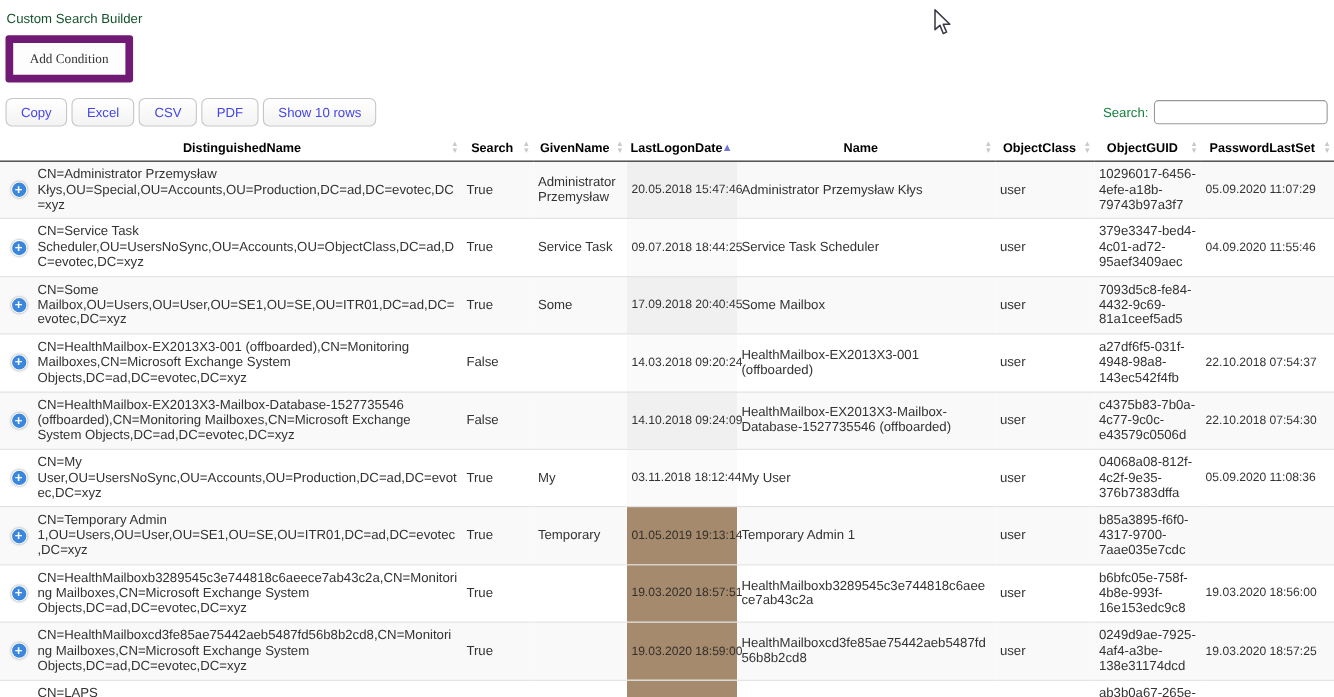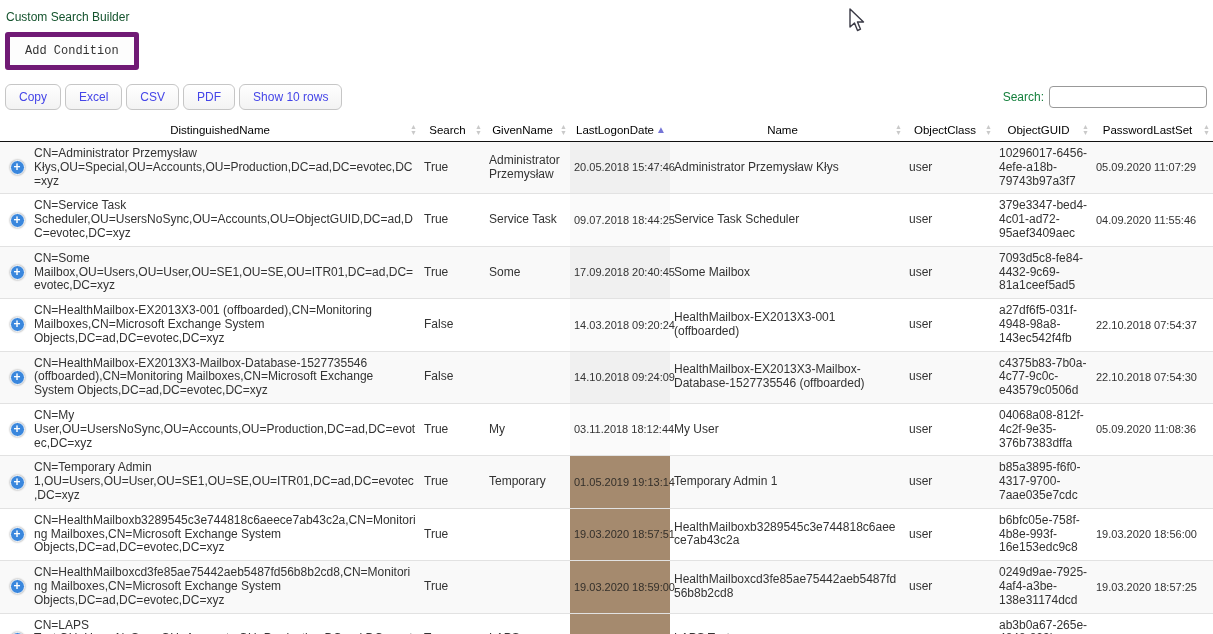--- a/index.html
+++ b/index.html
@@ -2,35 +2,35 @@
 <html><head>
 <meta charset="utf-8">
 <style>
   * { box-sizing: border-box; margin: 0; padding: 0; }
   html,body { width: 1213px; height: 634px; overflow: hidden; background: #fff;
     font-family: "Liberation Sans", sans-serif; font-size: 12px; color: #333; }
 
   .page-title { margin: 10px 0 8px 6px; font-size: 12px; color: #14532d; }
 
   .add-condition-btn { margin-left: 5px; padding: 7px 15px; font-size: 12px; color: #333;
-    background: #fdfdfd; border: 5px solid #701a75; border-radius: 3px; cursor: pointer;
-    font-family: Liberation Mono, monospace; }
+    background: #fdfdfd; border: 7px solid #701a75; border-radius: 3px; cursor: pointer;
+    font-family: Liberation Serif, serif; }
 
   .toolbar-row { display: flex; justify-content: space-between; align-items: center;
     margin: 14px 6px 0 5px; }
   .dt-buttons { display: flex; gap: 4px; }
   .dt-btn { padding: 5px 13px; font-size: 12px; color: #4545e8; background: linear-gradient(#ffffff, #f3f3f3);
     border: 1px solid #c6c6c6; border-radius: 6px; cursor: pointer; font-family: inherit; white-space: nowrap; }
   .search-wrap { display: flex; align-items: center; gap: 5px; }
   .search-label { color: #15803d; }
   .search-input { width: 158px; height: 22px; border: 1px solid #999; border-radius: 4px;
     padding: 0 8px; font-family: inherit; font-size: 12px; outline: none; }
 
   table.data-table { width: 1213px; table-layout: fixed; border-collapse: collapse; margin-top: 9px; }
-  thead th { font-weight: normal; color: #000; font-size: 11.5px; text-align: center;
+  thead th { font-weight: bold; color: #000; font-size: 11.5px; text-align: center;
     padding: 5px 12px 5px 2px; border-bottom: 1px solid #111; position: relative;
     white-space: nowrap; cursor: pointer; }
   .sort-arrows { position: absolute; right: 3px; top: 50%; transform: translateY(-50%);
     display: flex; flex-direction: column; line-height: 6px; font-size: 7px; color: #c9c9c9; }
   .sort-asc-arrow { position: absolute; right: 4px; top: 50%; transform: translateY(-50%);
     font-size: 10px; color: #7575d6; line-height: 10px; }
 
   tbody td { padding: 5px 4px; line-height: 1.15; vertical-align: middle; word-wrap: break-word;
     overflow-wrap: break-word; border-top: 1px solid #e2e2e2; color: #333; }
   tbody tr:first-child td { border-top: none; }
@@ -127,21 +127,21 @@
         <td class="col-enabled">True</td>
         <td class="col-givenname">Administrator Przemysław</td>
         <td class="col-lastlogon sorted-col">20.05.2018 15:47:46</td>
         <td class="col-name">Administrator Przemysław Kłys</td>
         <td class="col-objectclass">user</td>
         <td class="col-objectguid">10296017-6456-4efe-a18b-79743b97a3f7</td>
         <td class="col-password">05.09.2020 11:07:29</td>
       </tr>
       <tr>
         <td class="col-expand"><span class="expand-btn">+</span></td>
-        <td class="col-dn">CN=Service Task Scheduler,OU=UsersNoSync,OU=Accounts,OU=ObjectGUID,DC=ad,DC=evotec,DC=xyz</td>
+        <td class="col-dn">CN=Service Task Scheduler,OU=UsersNoSync,OU=Accounts,OU=ObjectClass,DC=ad,DC=evotec,DC=xyz</td>
         <td class="col-enabled">True</td>
         <td class="col-givenname">Service Task</td>
         <td class="col-lastlogon sorted-col">09.07.2018 18:44:25</td>
         <td class="col-name">Service Task Scheduler</td>
         <td class="col-objectclass">user</td>
         <td class="col-objectguid">379e3347-bed4-4c01-ad72-95aef3409aec</td>
         <td class="col-password">04.09.2020 11:55:46</td>
       </tr>
       <tr>
         <td class="col-expand"><span class="expand-btn">+</span></td>

